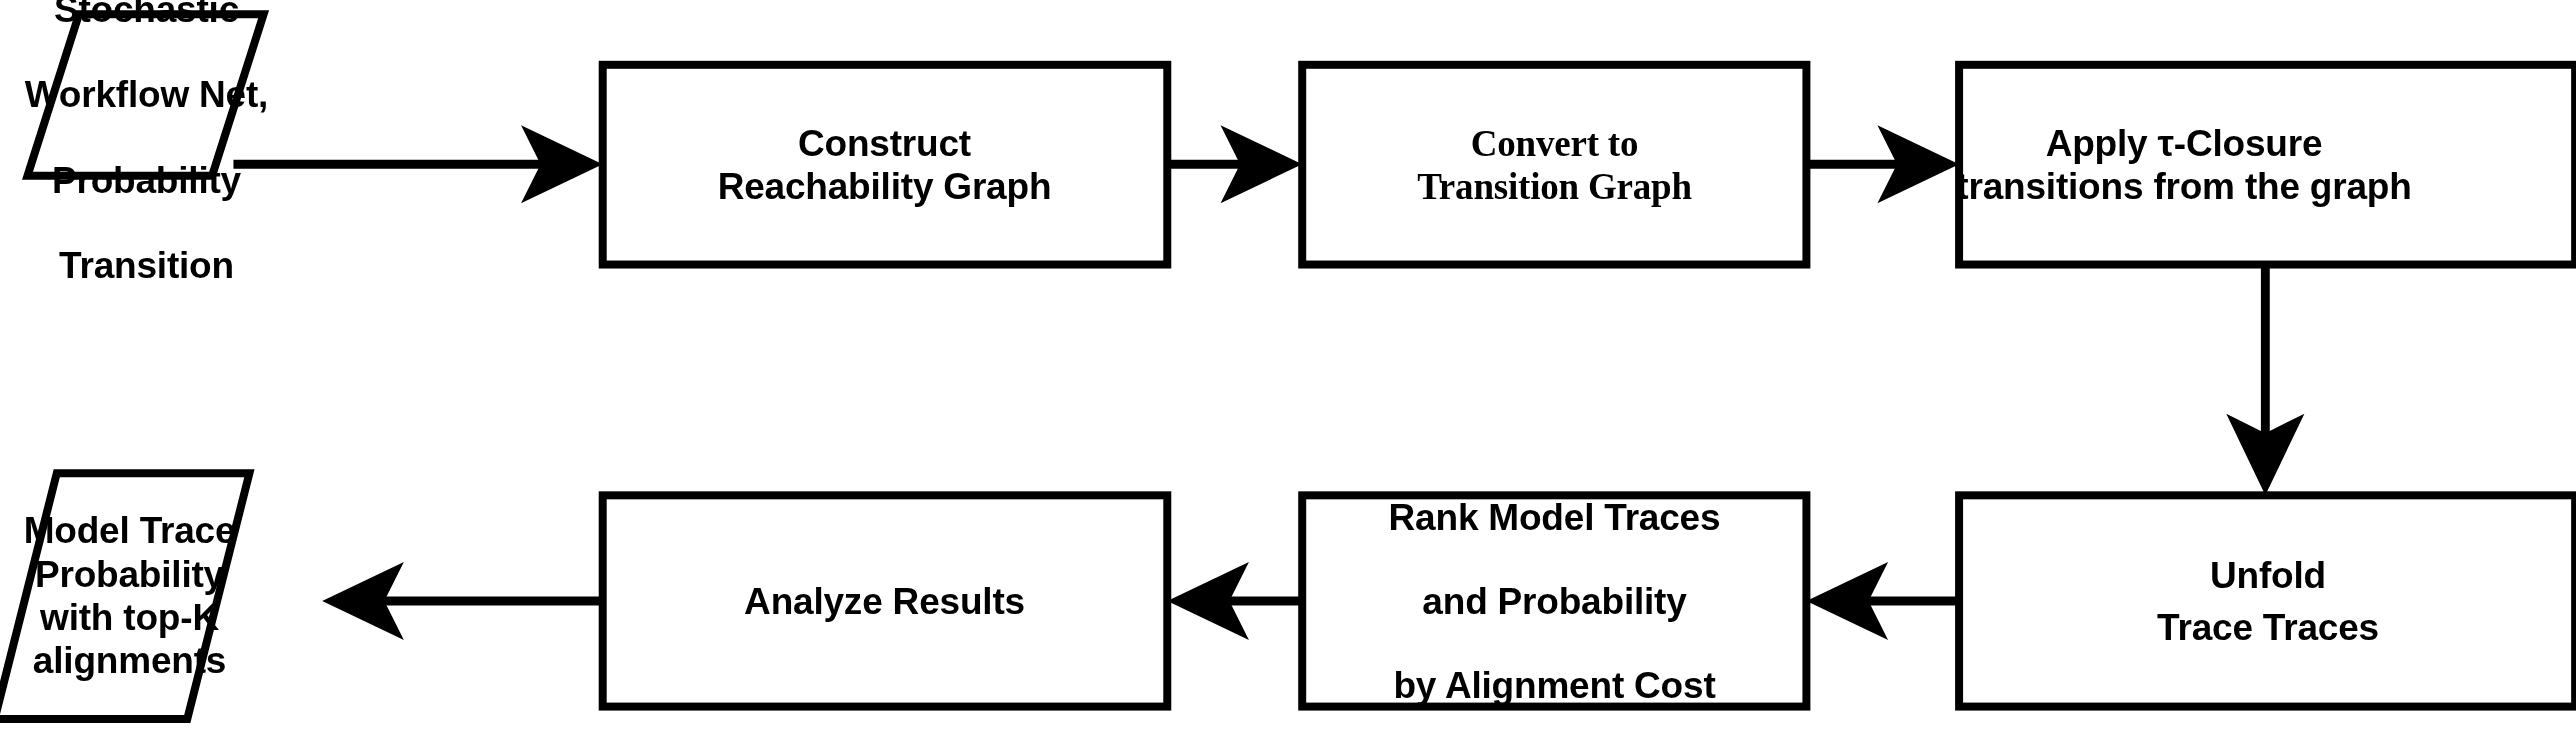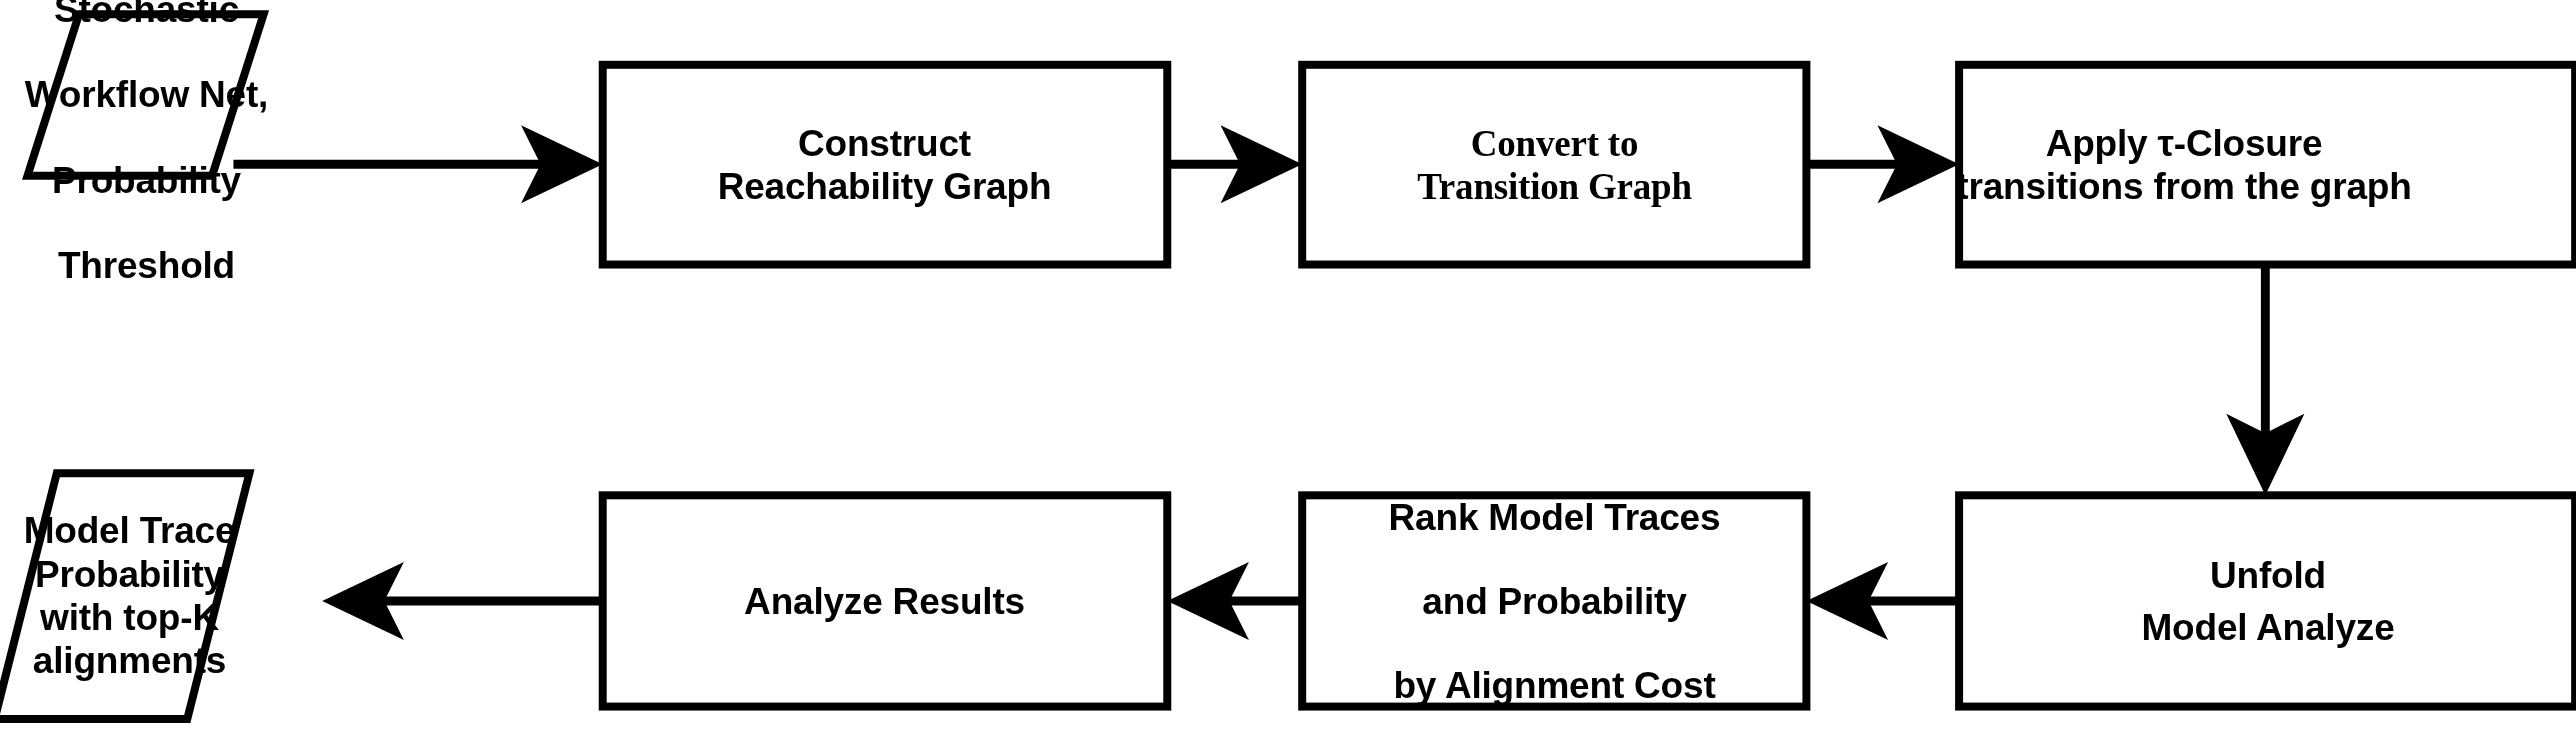--- a/index.html
+++ b/index.html
@@ -109,41 +109,41 @@
       <line class="connector-line" x1="678" y1="677" x2="420" y2="677"></line>
       <polygon class="connector-head" points="362,677 454,633 432,677 454,721"></polygon>
     </g>
   </svg>
 
   <div class="node-label" style="left:53px; top:14px; width:187px; height:162px;gap:42px;">
     <span class="ln">Event Log,</span>
     <span class="ln">Stochastic</span>
     <span class="ln">Workflow Net,</span>
     <span class="ln">Probability</span>
-    <span class="ln">Threshold</span>
+    <span class="ln">Transition</span>
   </div>
 
   <div class="node-label" style="left:602px; top:65px; width:565px; height:200px;">
     <span class="ln">Construct</span>
     <span class="ln">Reachability Graph</span>
   </div>
 
   <div class="node-label" style="left:1302px; top:65px; width:505px; height:200px;font-family:Liberation Serif, serif;">
     <span class="ln">Convert to</span>
     <span class="ln">Transition Graph</span>
   </div>
 
   <div class="node-label" style="left:1876px; top:65px; width:616px; height:200px;">
     <span class="ln">Apply τ-Closure</span>
     <span class="ln">transitions from the graph</span>
   </div>
 
   <div class="node-label" style="left:1960px; top:496px; width:616px; height:211px;gap:8px;">
     <span class="ln">Unfold</span>
-    <span class="ln">Model Analyze</span>
+    <span class="ln">Trace Traces</span>
   </div>
 
   <div class="node-label" style="left:1302px; top:496px; width:505px; height:211px;justify-content:space-between;">
     <span class="ln">Rank Model Traces</span>
     <span class="ln">and Probability</span>
     <span class="ln">by Alignment Cost</span>
   </div>
 
   <div class="node-label" style="left:602px; top:496px; width:565px; height:211px;">
     <span class="ln">Analyze Results</span>

